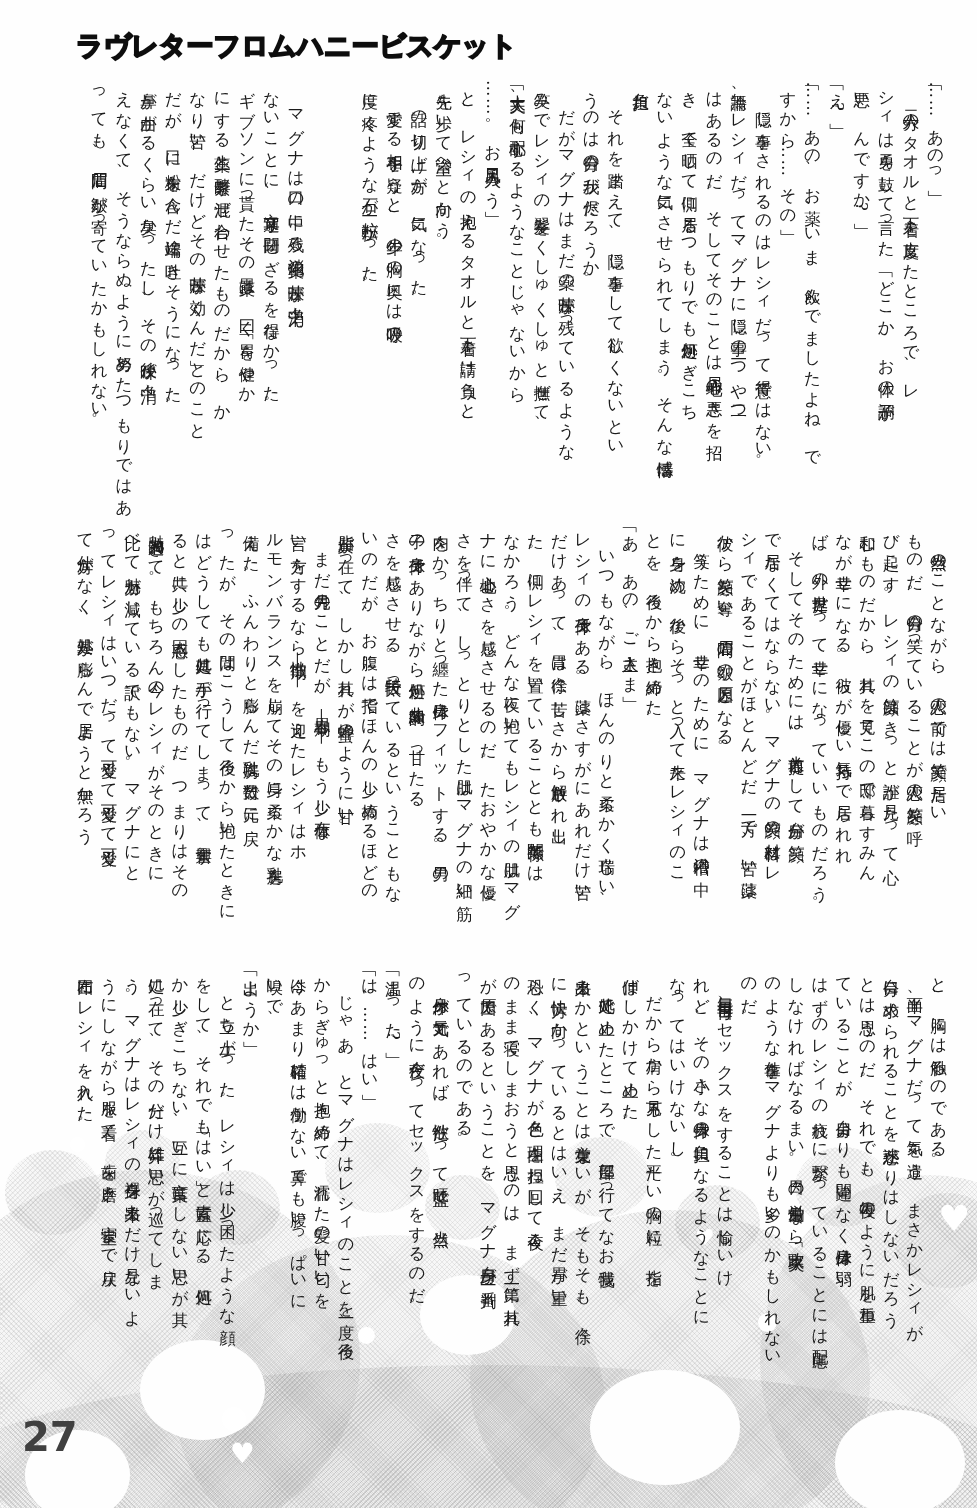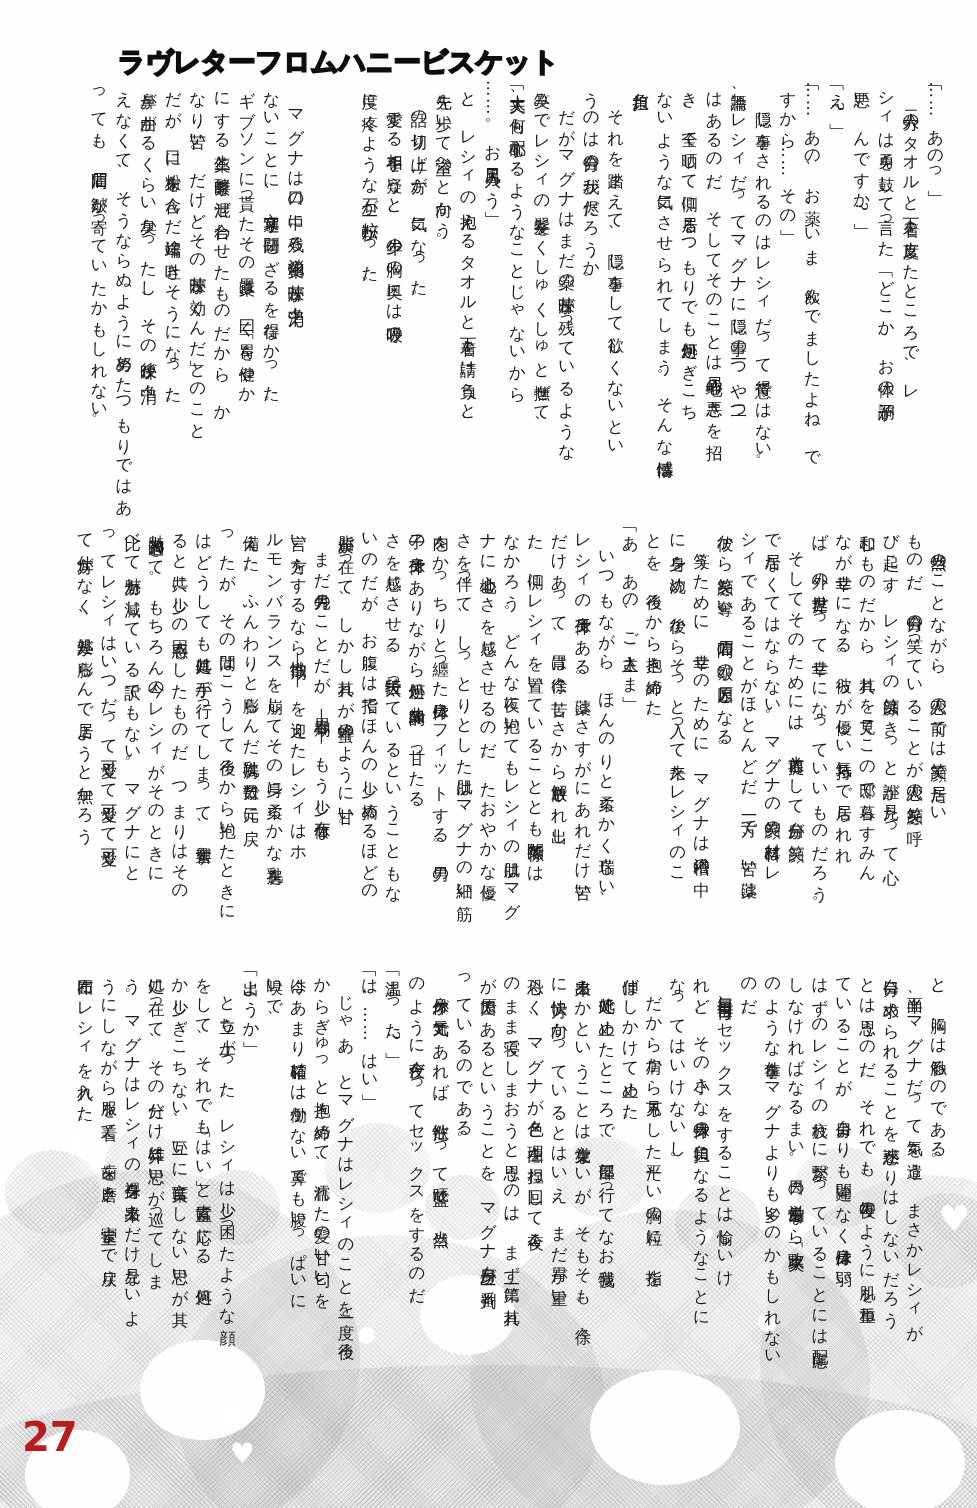--- a/index.html
+++ b/index.html
@@ -5,26 +5,25 @@
   html,body{margin:0;padding:0;}
   body{
     width:977px;height:1508px;position:relative;overflow:hidden;
     background:#fefefe;
     font-family:"DejaVu Serif","Liberation Serif",serif;
   }
   .page{position:absolute;inset:0;background:#fefefe;}
 
   
   .title{
-    position:absolute;left:76px;top:44px;height:40px;
+    position:absolute;left:76px;top:28px;height:40px;
     font-family:"DejaVu Sans","Liberation Sans",sans-serif;
     font-size:27px;font-weight:900;letter-spacing:0px;color:#1d4ed8;
     -webkit-text-stroke:2px #0d0d0d;
     white-space:nowrap;
-    margin-left:42px;
   }
 
   
   .band{
     position:absolute;
     writing-mode:vertical-rl;
     text-orientation:mixed;
     font-size:16.5px;
     letter-spacing:1.6px;
     color:#1b1b1b;
@@ -32,21 +31,21 @@
   }
   .band .line{white-space:nowrap;}
   #band1{top:80px;left:85px;width:862px;height:428px;line-height:24.6px;}
   #band2{top:522px;left:72px;width:878px;height:438px;line-height:23.7px;}
   #band3{top:966px;left:72px;width:878px;height:450px;line-height:23.7px;}
 
   
   .pagenum{
     position:absolute;left:22px;top:1414px;
     font-family:"DejaVu Sans","Liberation Sans",sans-serif;
-    font-size:40px;font-weight:600;color:#b91c1c;z-index:3;
+    font-size:40px;font-weight:600;color:#404040;z-index:3;
   }
 
   
   .bottom-art{position:absolute;left:0;top:1115px;width:977px;height:393px;z-index:1;overflow:hidden;}
   .blob{
     position:absolute;border-radius:50%;
     background:
       repeating-linear-gradient(45deg, rgba(70,70,70,.20) 0 1px, rgba(0,0,0,0) 1px 3.5px),
       repeating-linear-gradient(-45deg, rgba(70,70,70,.20) 0 1px, rgba(0,0,0,0) 1px 3.5px),
       radial-gradient(circle, rgba(195,195,195,.40), rgba(215,215,215,.18));

